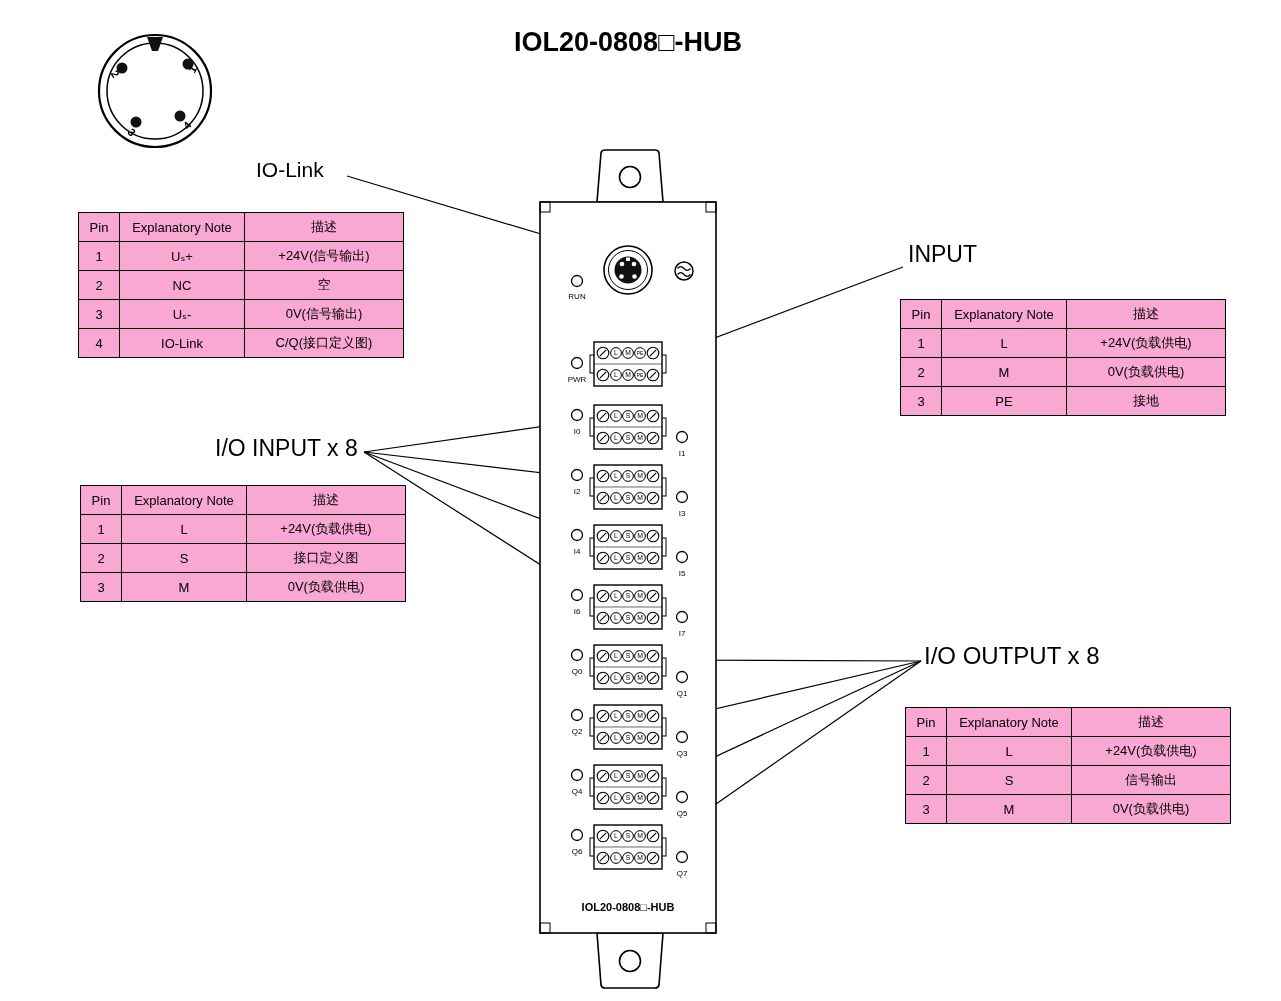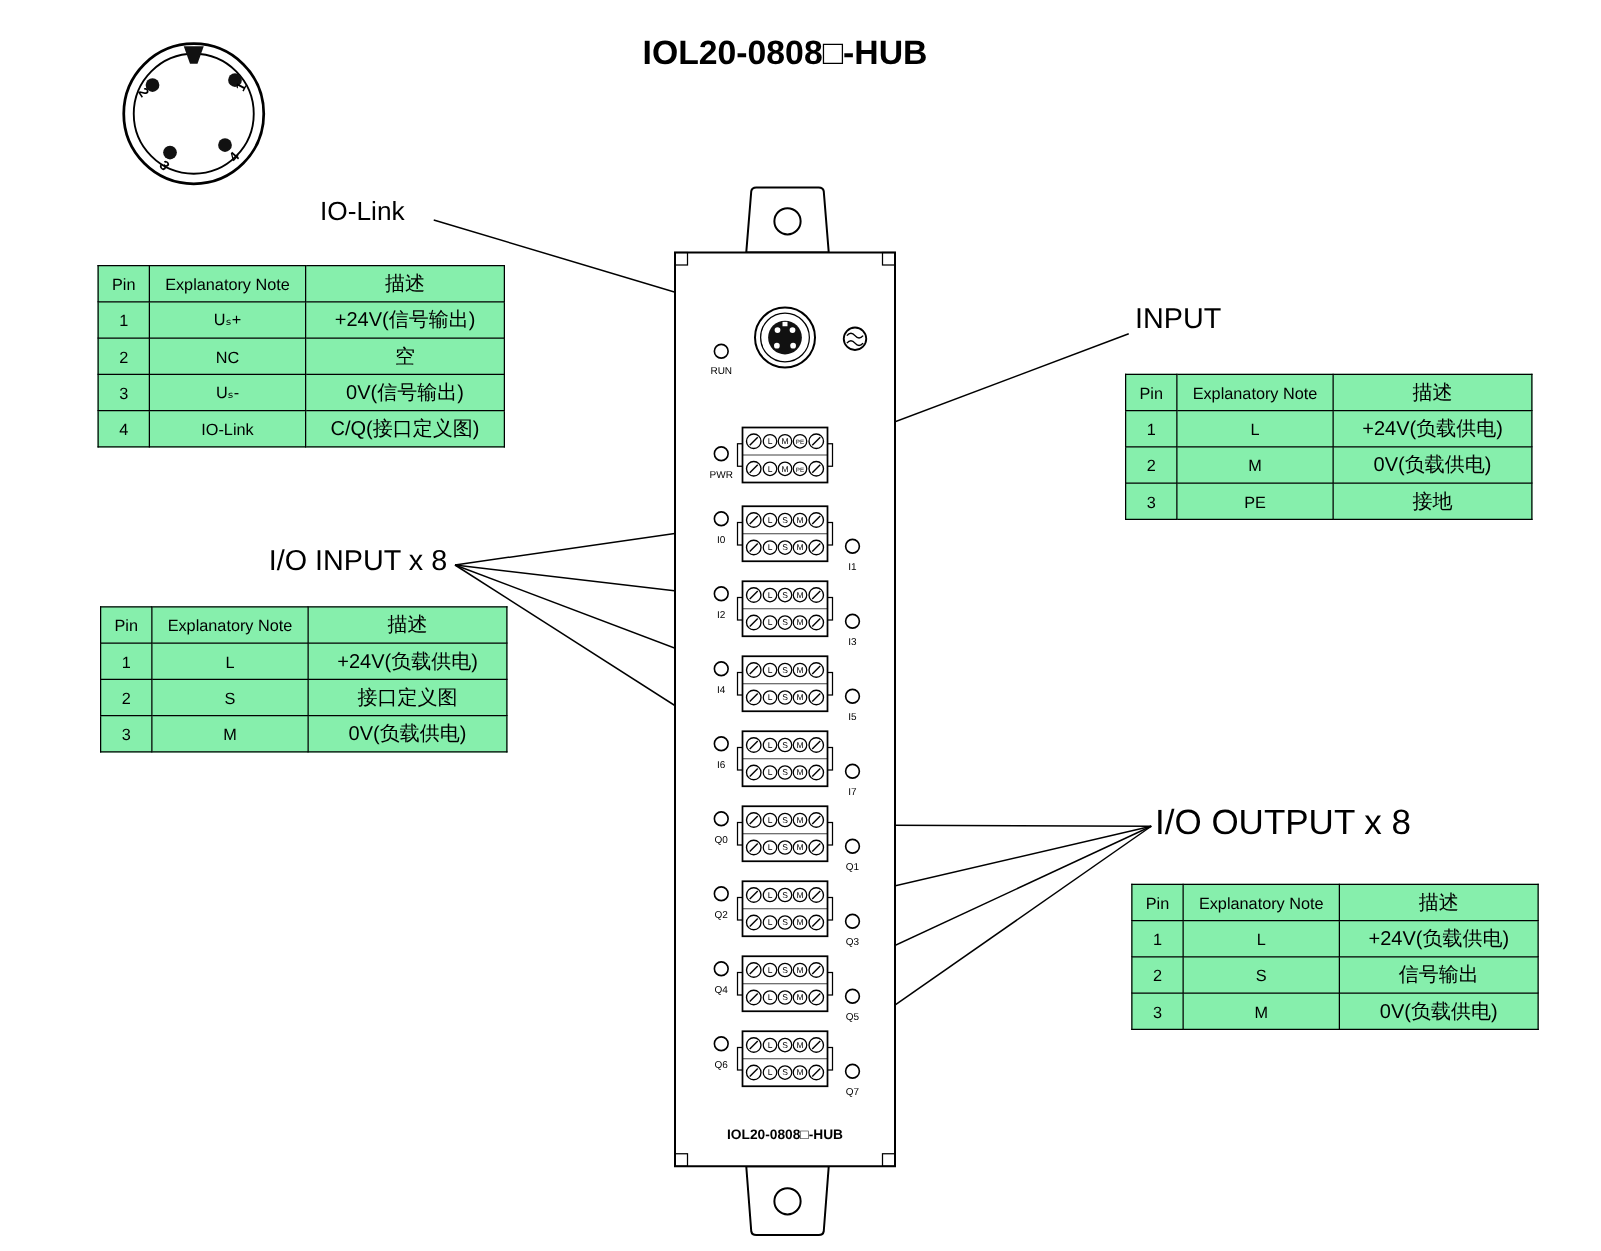--- a/index.html
+++ b/index.html
@@ -7,28 +7,28 @@
           font-family:"Liberation Sans","DejaVu Sans",sans-serif;color:#000;overflow:hidden}
   #device-svg{position:absolute;left:0;top:0}
   #device-svg text{font-family:"Liberation Sans","DejaVu Sans",sans-serif;fill:#000}
   .title-block{position:absolute;left:428px;top:28px;width:400px;text-align:center}
   .title-line1{font-size:27px;font-weight:bold;margin:0;line-height:1.1}
   .title-line2{font-size:23px;font-weight:bold;margin:13px 0 0;line-height:1.1}
   .callout{position:absolute;font-size:23px;white-space:nowrap}
   #callout-iolink{left:256px;top:158px;font-size:21px}
   #callout-power{left:908px;top:241px}
   #callout-input{left:215px;top:435px}
-  #callout-output{left:924px;top:642px;font-size:28px}
-  .pin-table{position:absolute;border-collapse:collapse;background:#86efac}
+  #callout-output{left:924px;top:642px;font-size:24px}
+  .pin-table{position:absolute;border-collapse:collapse;background:#f9a8d4}
   .pin-table th,.pin-table td{border:1px solid #000;text-align:center;font-weight:normal;
        font-size:13px;height:28px;padding:0 5px;vertical-align:middle}
   .col-pin{width:30px}
   .col-note{width:114px}
   .col-desc{width:148px}
-  .pin-table .desc{font-size:16px}
+  .pin-table .desc{font-size:13px}
   #table-iolink{left:78px;top:212px}
   #table-power{left:900px;top:299px}
   #table-input{left:80px;top:485px}
   #table-output{left:905px;top:707px}
 </style>
 </head>
 <body>
 
 <div class="canvas">
 

